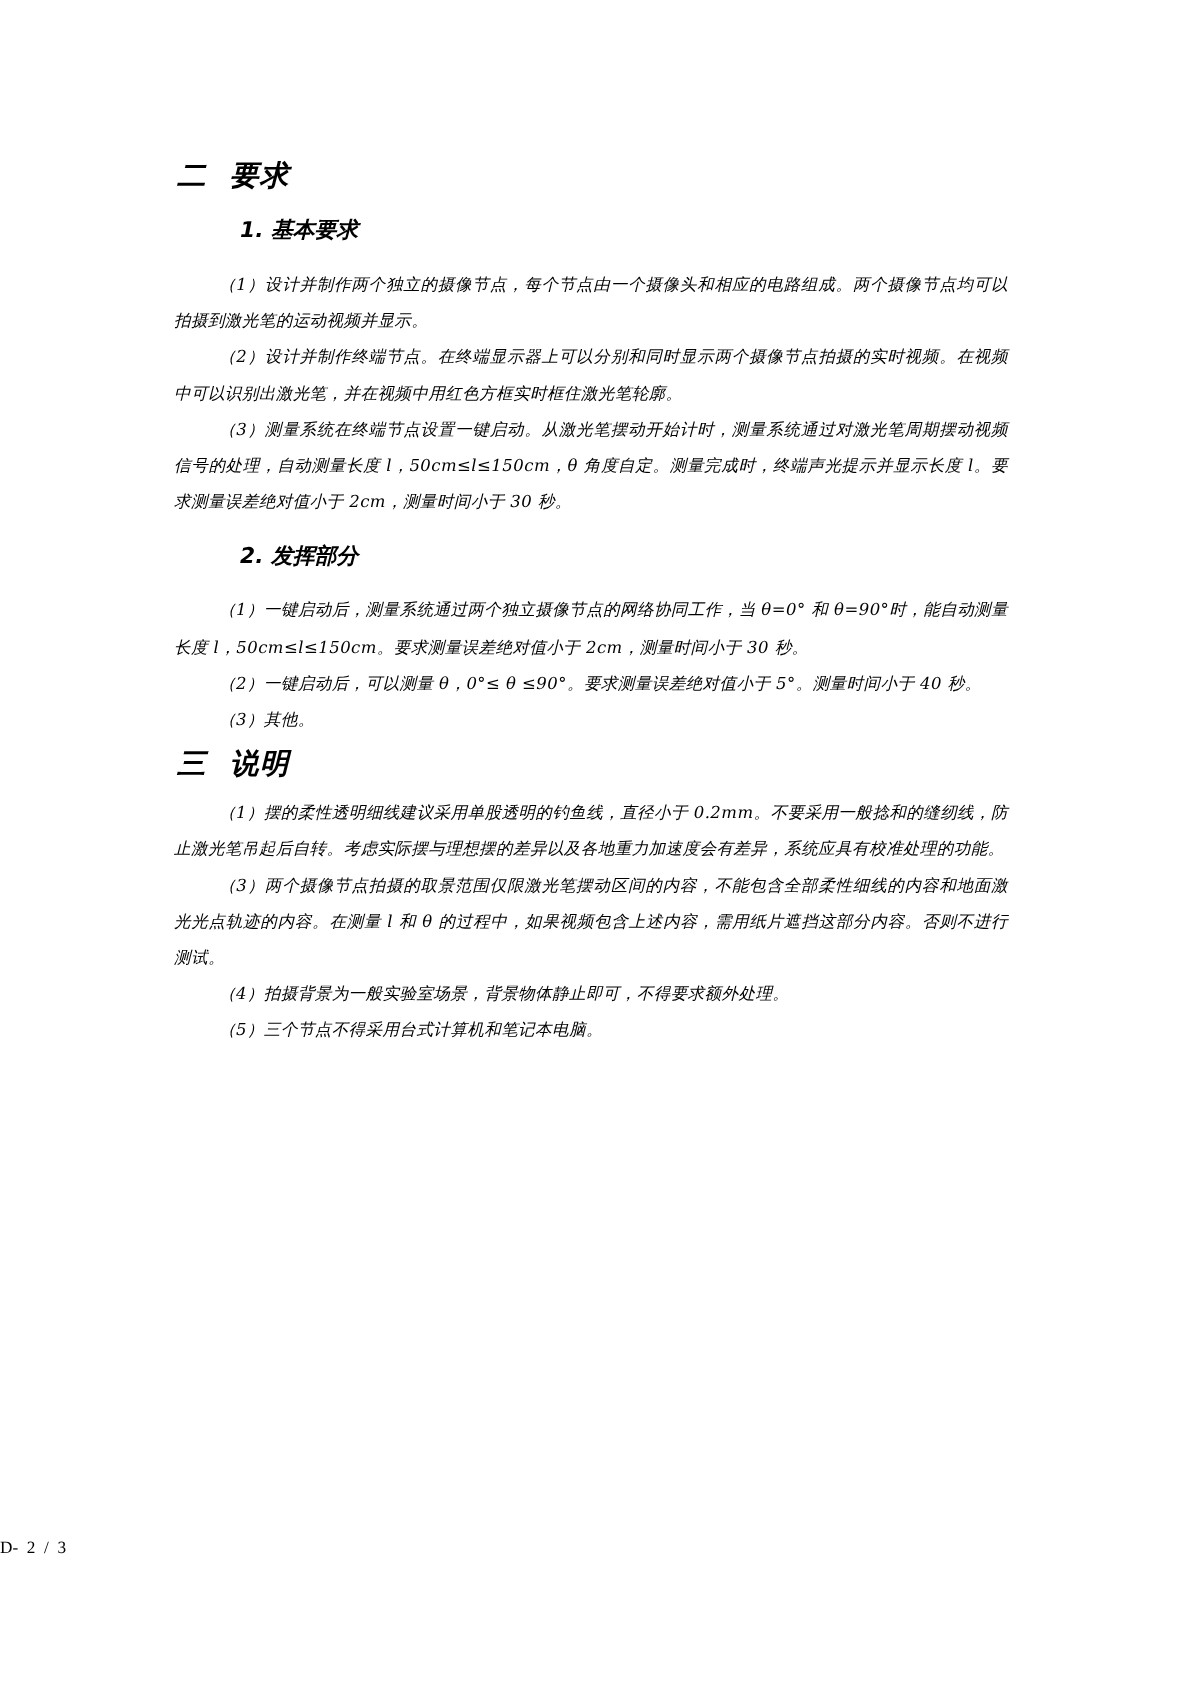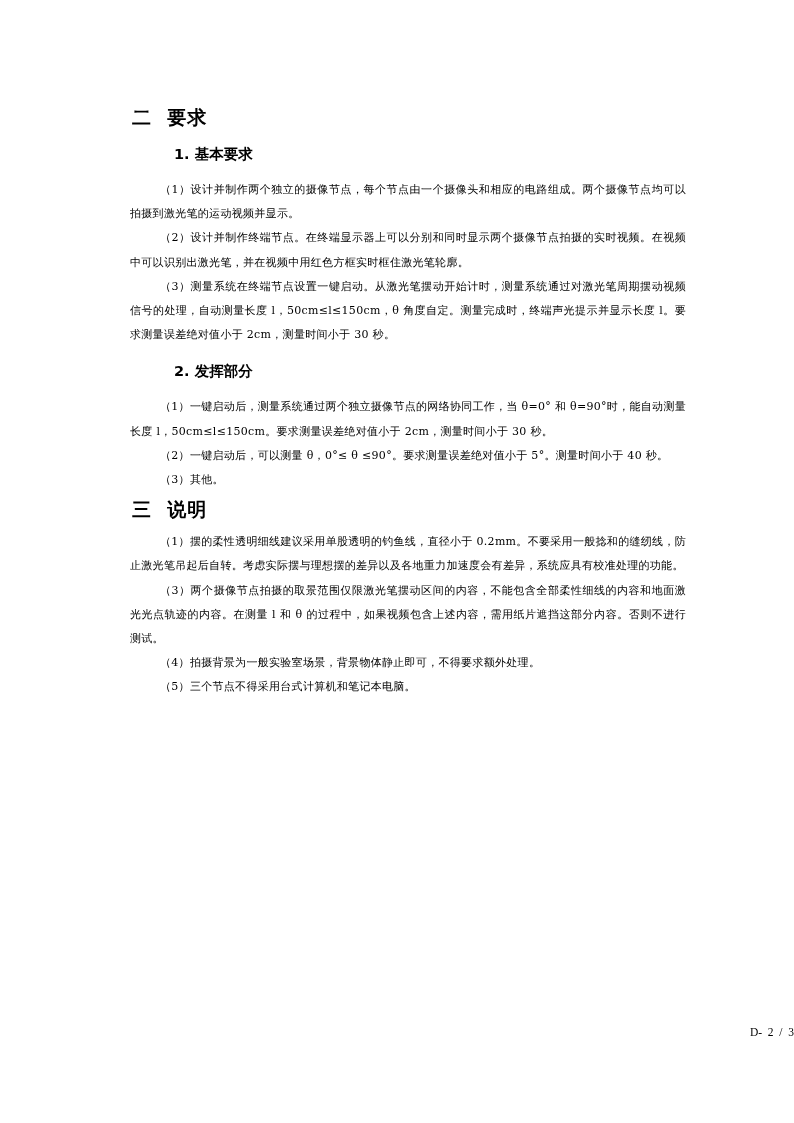--- a/index.html
+++ b/index.html
@@ -1,26 +1,26 @@
 <!DOCTYPE html>
 <html><head>
 <meta charset="utf-8">
 <style>
   html, body { margin: 0; padding: 0; background: #ffffff; }
   body { width: 794px; height: 1123px; position: relative; overflow: hidden;
          font-family: "DejaVu Serif", "Liberation Serif", serif; color: #000; }
-  .page { position: absolute; left: 130px; top: 104px; width: 556px; }
+  .page { position: absolute; left: 116px; top: 104px; width: 556px; font-style: italic; }
   .h1 { font-family: "DejaVu Sans", "Liberation Sans", sans-serif; font-weight: bold;
         font-size: 19px; line-height: 26px; height: 26px; margin: 0 0 8px 2px; letter-spacing: 1px; white-space: pre; }
   .h2 { font-family: "DejaVu Sans", "Liberation Sans", sans-serif; font-weight: bold;
         font-size: 14.5px; line-height: 24px; height: 24px; margin: 12px; padding-left: 32px; }
   .p { font-size: 11px; line-height: 24.2px; margin: 0; text-indent: 30px; text-align: justify;
        text-align-last: left; letter-spacing: 0.3px; }
   .gap-h1 { height: 4px; }
-  .footer { position: absolute; top: 1026px; left: 0; width: 794px; text-align: right;
+  .footer { position: absolute; top: 1026px; left: 0; width: 794px; text-align: left;
             font-size: 11.5px; font-family: "Liberation Serif", serif; white-space: pre; }
 </style>
 </head>
 <body>
 
 <div class="page">
   <div class="h1">二  要求</div>
 
   <div class="h2">1. 基本要求</div>
   <p class="p">（1）设计并制作两个独立的摄像节点，每个节点由一个摄像头和相应的电路组成。两个摄像节点均可以拍摄到激光笔的运动视频并显示。</p>

